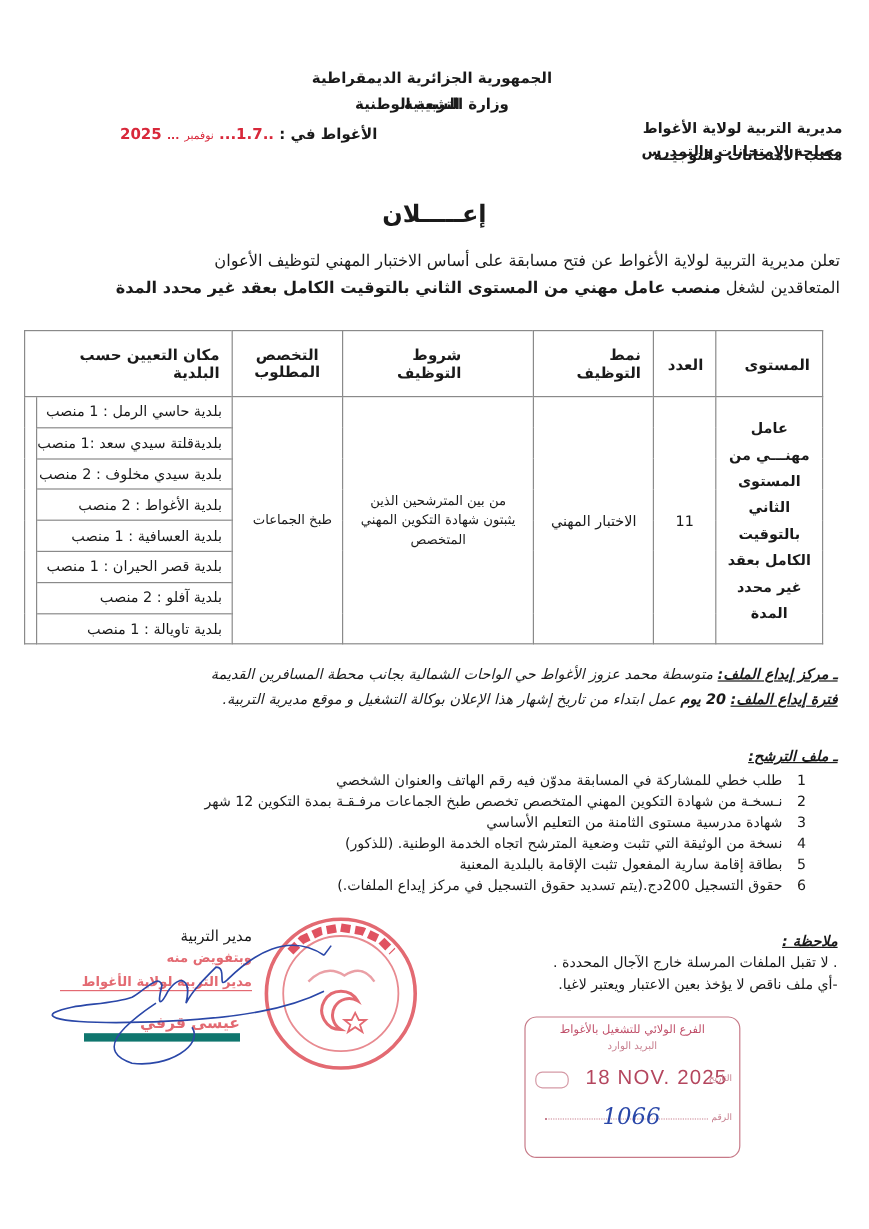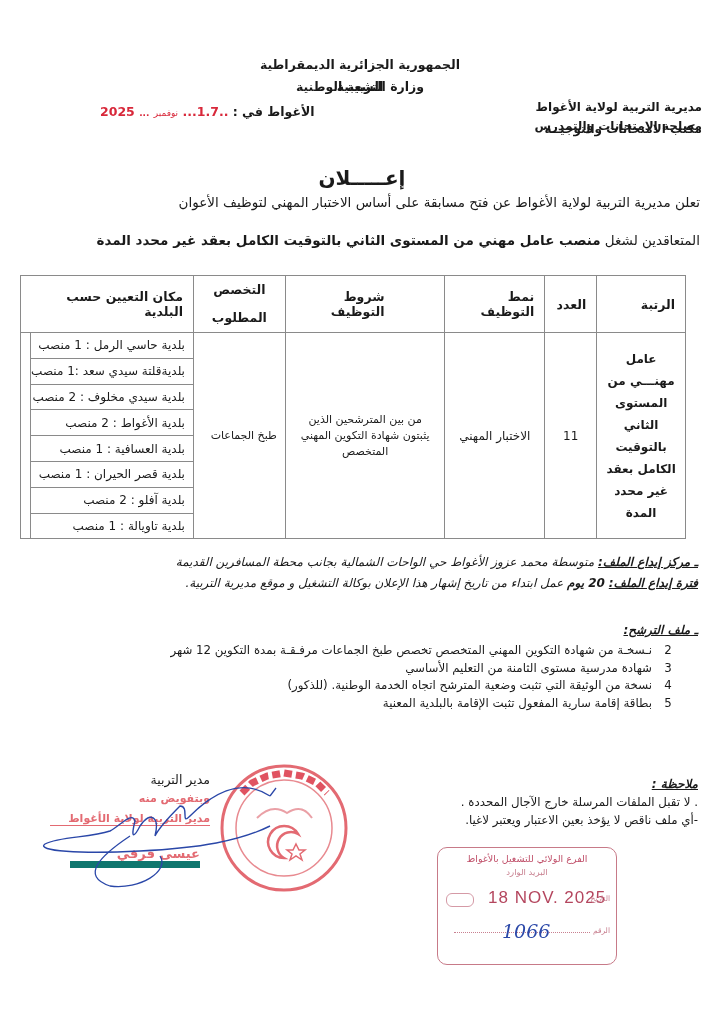--- a/index.html
+++ b/index.html
@@ -39,43 +39,43 @@
 <div class="abs date-line">
   <span>الأغواط في :</span>
   <span class="date-red">..<span>1.7</span>...</span>
   <span class="date-red" style="font-size:9px;font-weight:normal;">نوفمبر</span>
   <span class="date-red" style="font-size:9px;">...</span>
   <span class="date-red">2025</span>
 </div>
 
 <div class="abs title">إعـــــلان</div>
 
-<div class="abs intro" style="top:188px;">تعلن مديرية التربية لولاية الأغواط عن فتح مسابقة على أساس الاختبار المهني لتوظيف الأعوان</div>
+<div class="abs intro" style="top:204px;">تعلن مديرية التربية لولاية الأغواط عن فتح مسابقة على أساس الاختبار المهني لتوظيف الأعوان</div>
 <div class="abs intro" style="top:226px;">
   <span>المتعاقدين لشغل</span>
   <span class="b">منصب عامل مهني من المستوى الثاني بالتوقيت الكامل بعقد غير محدد المدة</span>
 </div>
 
 <table class="main">
   <colgroup>
     <col style="width:89px">
     <col style="width:52px">
     <col style="width:100px">
     <col style="width:160px">
     <col style="width:92px">
     <col style="width:163px">
     <col style="width:10px">
   </colgroup>
   <tbody>
       <tr>
-    <th>الرتبة</th>
+    <th>المستوى</th>
     <th>العدد</th>
     <th>نمط التوظيف</th>
     <th style="padding-right:60px;">شروط التوظيف</th>
-    <th style="text-align:center;line-height:28px;">التخصص المطلوب</th>
+    <th style="text-align:center;line-height:14px;">التخصص المطلوب</th>
     <th style="border-left:none;">مكان التعيين حسب البلدية</th>
     <th style="border-right:none;padding:0;"></th>
   </tr>
   <tr>
     <td rowspan="8" class="rank" style="padding:0 6px;">عامل مهنـــي من المستوى الثاني بالتوقيت الكامل بعقد غير محدد المدة</td>
     <td rowspan="8" class="ctr">11</td>
     <td rowspan="8" class="ctr">الاختبار المهني</td>
     <td rowspan="8" class="ctr" style="font-size:11px;padding:18px 8px;line-height:16px;">من بين المترشحين الذين يثبتون شهادة التكوين المهني المتخصص</td>
     <td rowspan="8" style="font-size:11px;text-align:right;padding-right:8px;">طبخ الجماعات</td>
     <td class="muni">بلدية حاسي الرمل : 1 منصب</td>
@@ -113,24 +113,26 @@
   <span class="u">فترة إيداع الملف:</span>
   <span class="b">20 يوم</span>
   <span>عمل ابتداء من تاريخ إشهار هذا الإعلان بوكالة التشغيل و موقع مديرية التربية.</span>
 </div>
 
 <div class="abs sec" style="top:620px;">
   <span class="u">ـ ملف الترشح:</span>
 </div>
 <div class="abs rtl" style="top:642px;right:40px;width:560px;">
   <ol class="docs">
+    <li><span class="num">1</span><span>طلب خطي للمشاركة في المسابقة مدوّن فيه رقم الهاتف والعنوان الشخصي</span></li>
     <li><span class="num">2</span><span>نـسخـة من شهادة التكوين المهني المتخصص تخصص طبخ الجماعات مرفـقـة بمدة التكوين 12 شهر</span></li>
     <li><span class="num">3</span><span>شهادة مدرسية مستوى الثامنة من التعليم الأساسي</span></li>
     <li><span class="num">4</span><span>نسخة من الوثيقة التي تثبت وضعية المترشح اتجاه الخدمة الوطنية. (للذكور)</span></li>
     <li><span class="num">5</span><span>بطاقة إقامة سارية المفعول تثبت الإقامة بالبلدية المعنية</span></li>
+    <li><span class="num">6</span><span>حقوق التسجيل 200دج.(يتم تسديد حقوق التسجيل في مركز إيداع الملفات.)</span></li>
   </ol>
 </div>
 
 <div class="abs sec" style="top:774px;">
   <span class="u">ملاحظة :</span>
 </div>
 <div class="abs rtl" style="top:793px;right:26px;width:300px;font-size:11.8px;line-height:18px;">
   <div>. لا تقبل الملفات المرسلة خارج الآجال المحددة .</div>
   <div>-أي ملف ناقص لا يؤخذ بعين الاعتبار ويعتبر لاغيا.</div>
 </div>

